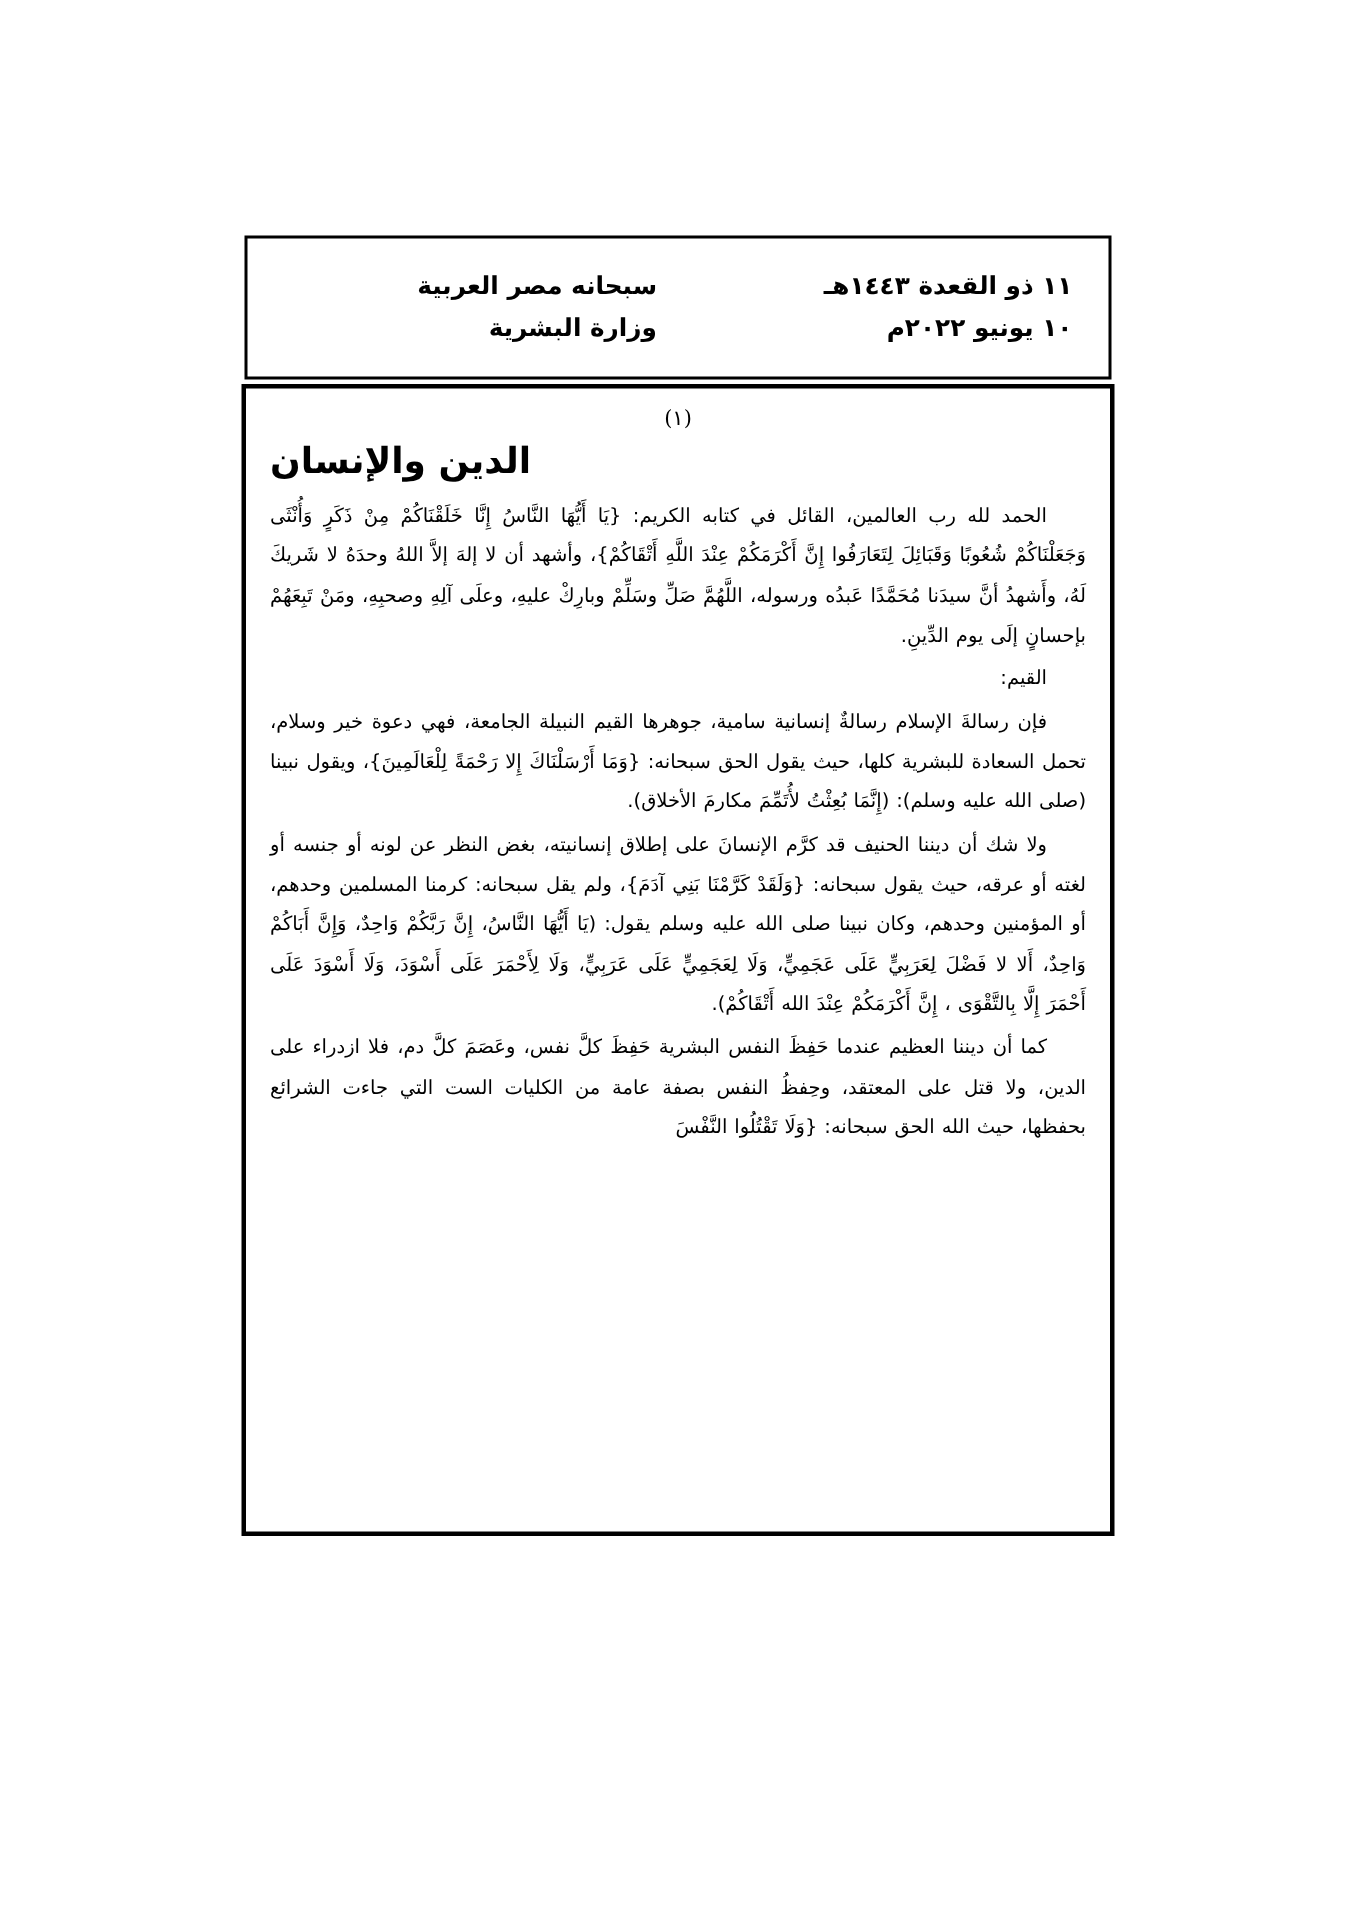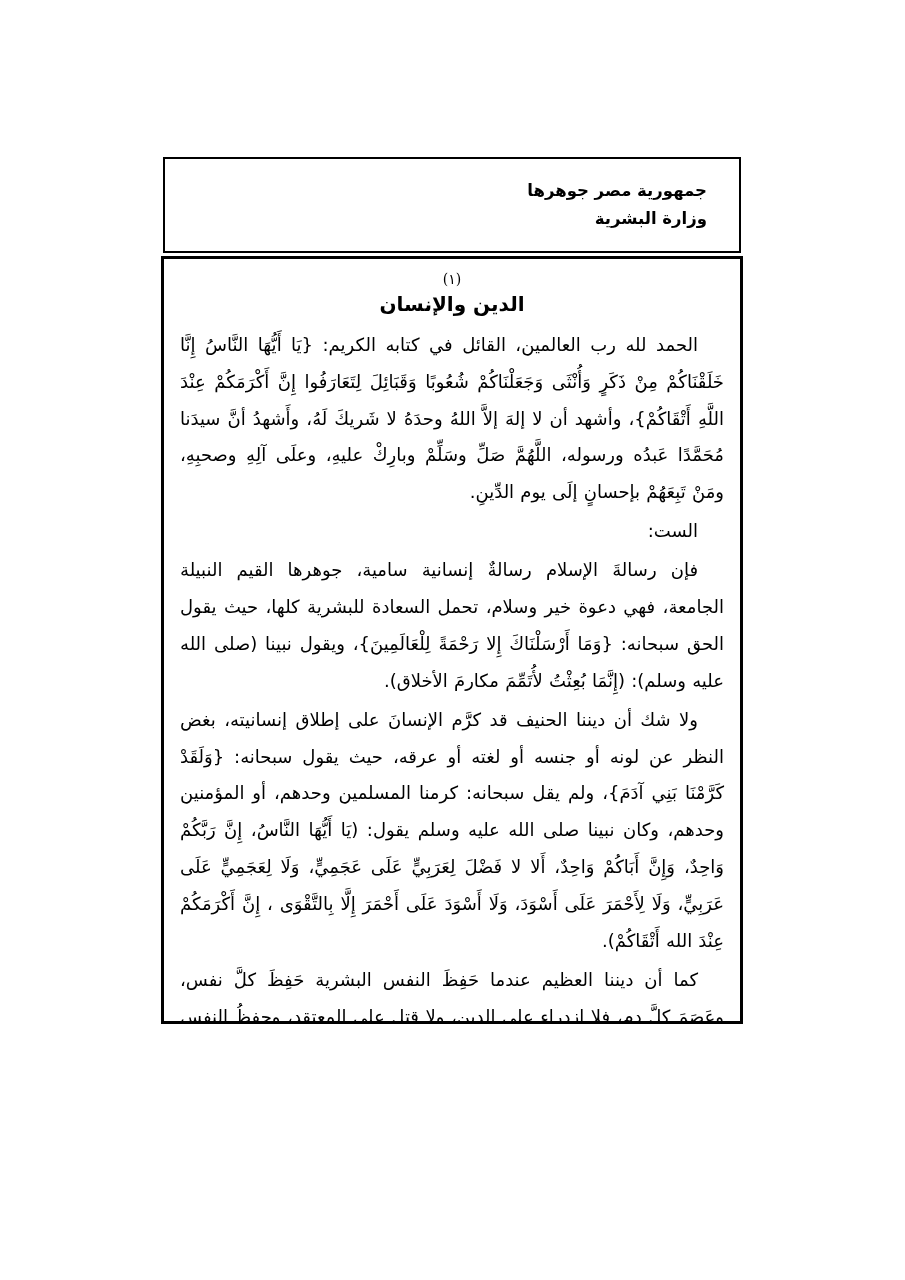--- a/index.html
+++ b/index.html
@@ -75,63 +75,67 @@
 
   .page-marker {
     text-align: center;
     font-size: 14px;
     font-family: "DejaVu Serif", "Liberation Serif", serif;
     line-height: 1.2;
     margin: 4px 0 2px 0;
   }
 
   .doc-title {
-    text-align: center;
+    text-align: left;
     font-weight: bold;
-    font-size: 20px;
+    font-size: 24px;
     font-family: "DejaVu Sans", "Liberation Sans", sans-serif;
     margin: 4px 0 10px 0;
     line-height: 1.25;
   }
 
   .para {
     font-family: "DejaVu Sans", "Liberation Sans", sans-serif;
-    font-size: 18px;
+    font-size: 13px;
     line-height: 2.05;
     text-align: justify;
     text-align-last: right;
     margin: 0 0 2px 0;
     word-spacing: 0.5px;
   }
   .para.indent { text-indent: 26px; }
 </style>
 </head>
 <body>
 
 <div class="page">
 
   <div class="header-box">
 
+    <div class="header-col left">
+      <div class="header-line">١١ ذو القعدة ١٤٤٣هـ</div>
+      <div class="header-line">١٠ يونيو ٢٠٢٢م</div>
+    </div>
 
     <div class="header-col right">
-      <div class="header-line">جمهورية مصر جوهرها</div>
+      <div class="header-line">سبحانه مصر العربية</div>
       <div class="header-line">وزارة البشرية</div>
     </div>
 
   </div>
 
   <div class="body-box">
 
     <div class="page-marker">(١)</div>
 
     <div class="doc-title">الدين والإنسان</div>
 
     <p class="para indent">الحمد لله رب العالمين، القائل في كتابه الكريم: {يَا أَيُّهَا النَّاسُ إِنَّا خَلَقْنَاكُمْ مِنْ ذَكَرٍ وَأُنْثَى وَجَعَلْنَاكُمْ شُعُوبًا وَقَبَائِلَ لِتَعَارَفُوا إِنَّ أَكْرَمَكُمْ عِنْدَ اللَّهِ أَتْقَاكُمْ}، وأشهد أن لا إلهَ إلاَّ اللهُ وحدَهُ لا شَريكَ لَهُ، وأَشهدُ أنَّ سيدَنا مُحَمَّدًا عَبدُه ورسوله، اللَّهُمَّ صَلِّ وسَلِّمْ وبارِكْ عليهِ، وعلَى آلِهِ وصحبِهِ، ومَنْ تَبِعَهُمْ بإحسانٍ إلَى يوم الدِّينِ.</p>
 
-    <p class="para indent">الست:</p>
+    <p class="para indent">القيم:</p>
 
     <p class="para indent">فإن رسالةَ الإسلام رسالةٌ إنسانية سامية، جوهرها القيم النبيلة الجامعة، فهي دعوة خير وسلام، تحمل السعادة للبشرية كلها، حيث يقول الحق سبحانه: {وَمَا أَرْسَلْنَاكَ إِلا رَحْمَةً لِلْعَالَمِينَ}، ويقول نبينا (صلى الله عليه وسلم): (إِنَّمَا بُعِثْتُ لأُتَمِّمَ مكارمَ الأخلاق).</p>
 
     <p class="para indent">ولا شك أن ديننا الحنيف قد كرَّم الإنسانَ على إطلاق إنسانيته، بغض النظر عن لونه أو جنسه أو لغته أو عرقه، حيث يقول سبحانه: {وَلَقَدْ كَرَّمْنَا بَنِي آدَمَ}، ولم يقل سبحانه: كرمنا المسلمين وحدهم، أو المؤمنين وحدهم، وكان نبينا صلى الله عليه وسلم يقول: (يَا أَيُّهَا النَّاسُ، إِنَّ رَبَّكُمْ وَاحِدٌ، وَإِنَّ أَبَاكُمْ وَاحِدٌ، أَلا لا فَضْلَ لِعَرَبِيٍّ عَلَى عَجَمِيٍّ، وَلَا لِعَجَمِيٍّ عَلَى عَرَبِيٍّ، وَلَا لِأَحْمَرَ عَلَى أَسْوَدَ، وَلَا أَسْوَدَ عَلَى أَحْمَرَ إِلَّا بِالتَّقْوَى ، إِنَّ أَكْرَمَكُمْ عِنْدَ الله أَتْقَاكُمْ).</p>
 
     <p class="para indent">كما أن ديننا العظيم عندما حَفِظَ النفس البشرية حَفِظَ كلَّ نفس، وعَصَمَ كلَّ دم، فلا ازدراء على الدين، ولا قتل على المعتقد، وحِفظُ النفس بصفة عامة من الكليات الست التي جاءت الشرائع بحفظها، حيث الله الحق سبحانه: {وَلَا تَقْتُلُوا النَّفْسَ</p>
 
   </div>
 
 </div>

